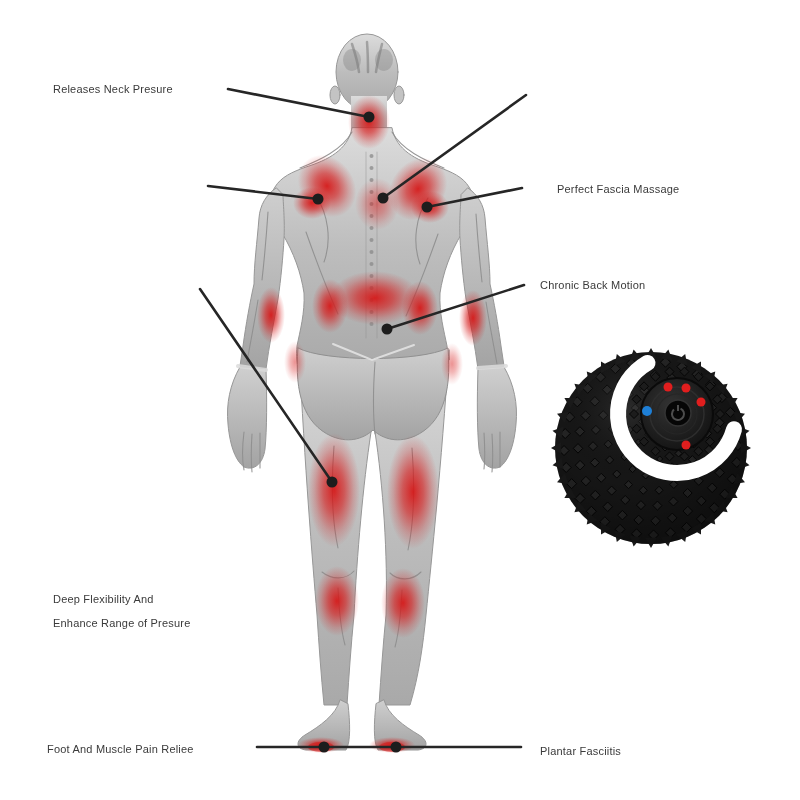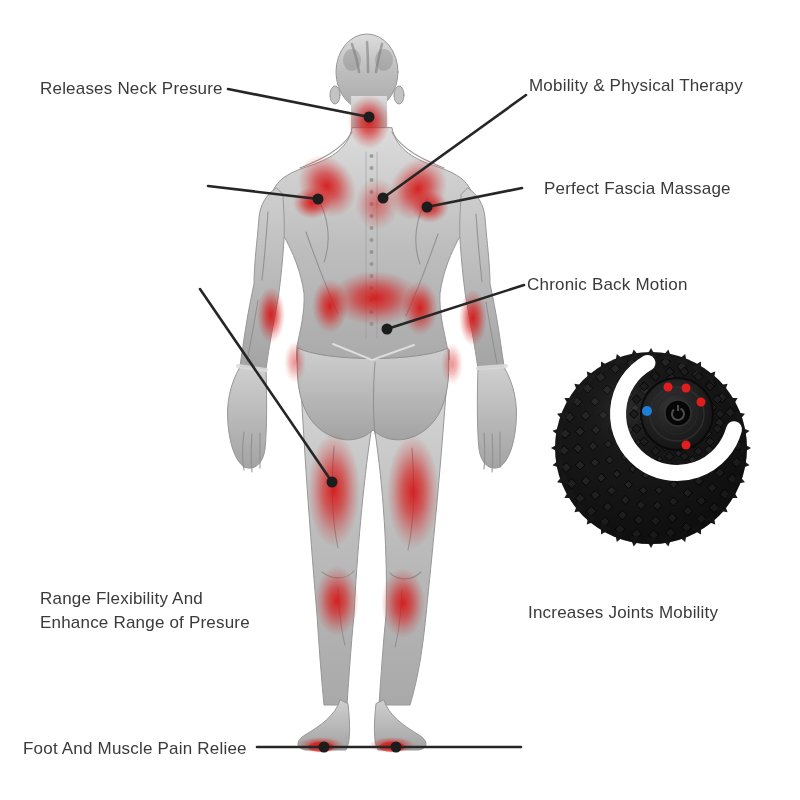--- a/index.html
+++ b/index.html
@@ -2,22 +2,22 @@
 <html><head>
 <meta charset="utf-8">
 <style>
   html,body{margin:0;padding:0;background:#ffffff;}
   .canvas{
     position:relative;width:800px;height:800px;background:#ffffff;overflow:hidden;
     font-family:"Liberation Sans", sans-serif;
   }
   .art{position:absolute;left:0;top:0;width:800px;height:800px;}
   .label{
-    position:absolute;font-size:17px;line-height:24px;color:#3a3a3a;
-    white-space:nowrap;letter-spacing:.2px;
+    position:absolute;font-size:11px;line-height:24px;color:#3a3a3a;
+    white-space:nowrap;letter-spacing:.2px;margin-left:13px;
   }
 </style>
 </head>
 <body>
 
 <div class="canvas">
 
   <svg class="art" viewBox="0 0 800 800" aria-hidden="true">
     <defs>
       <linearGradient id="bodyGrad" x1="0" y1="0" x2="0" y2="1">
@@ -414,22 +414,21 @@
         <circle cx="668" cy="387" r="4.5" fill="#e11e1e"></circle>
         <circle cx="686" cy="388" r="4.5" fill="#e11e1e"></circle>
         <circle cx="701" cy="402" r="4.5" fill="#e11e1e"></circle>
         <circle cx="686" cy="445" r="4.5" fill="#e11e1e"></circle>
         <circle cx="647" cy="411" r="5" fill="#1e7fd6"></circle>
       </g>
     </g>
   </svg>
 
   <div class="label" style="left:40px;top:77px">Releases Neck Presure</div>
-  <div class="label" style="left:529px;top:74px">Mobility &amp; Physical Therapy</div>
   <div class="label" style="left:544px;top:177px">Perfect Fascia Massage</div>
   <div class="label" style="left:527px;top:273px">Chronic Back Motion</div>
   <div class="label" style="left:40px;top:587px">
-    <div>Range Flexibility And</div>
+    <div>Deep Flexibility And</div>
     <div>Enhance Range of Presure</div>
   </div>
-  <div class="label" style="left:528px;top:601px">Increases Joints Mobility</div>
-  <div class="label" style="left:23px;top:737px">Foot And Muscle Pain Reliee</div>
+  <div class="label" style="left:34px;top:737px">Foot And Muscle Pain Reliee</div>
+  <div class="label" style="left:527px;top:739px">Plantar Fasciitis</div>
 </div>
 
 </body></html>

